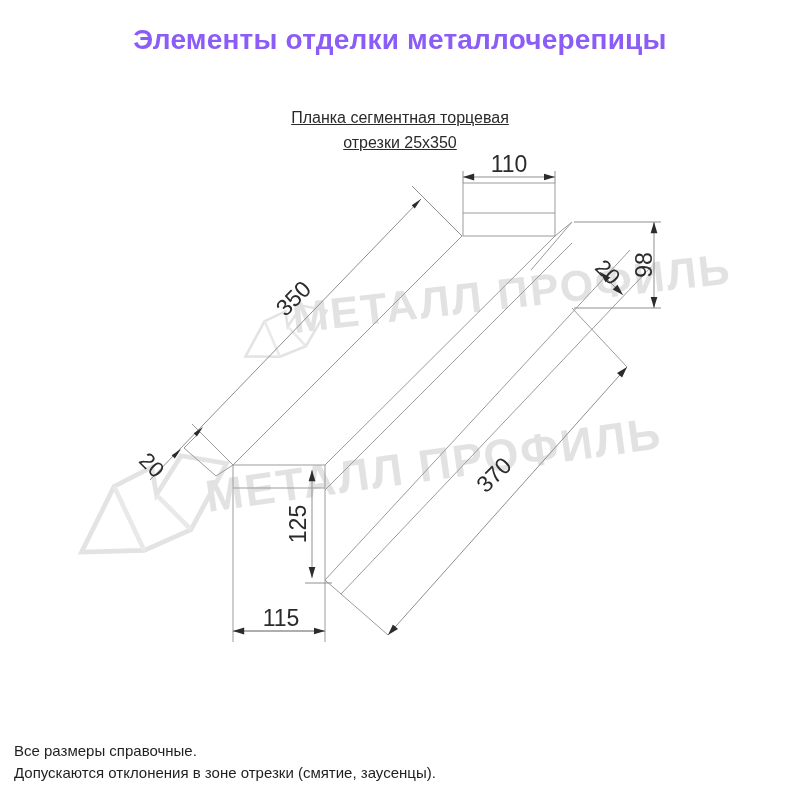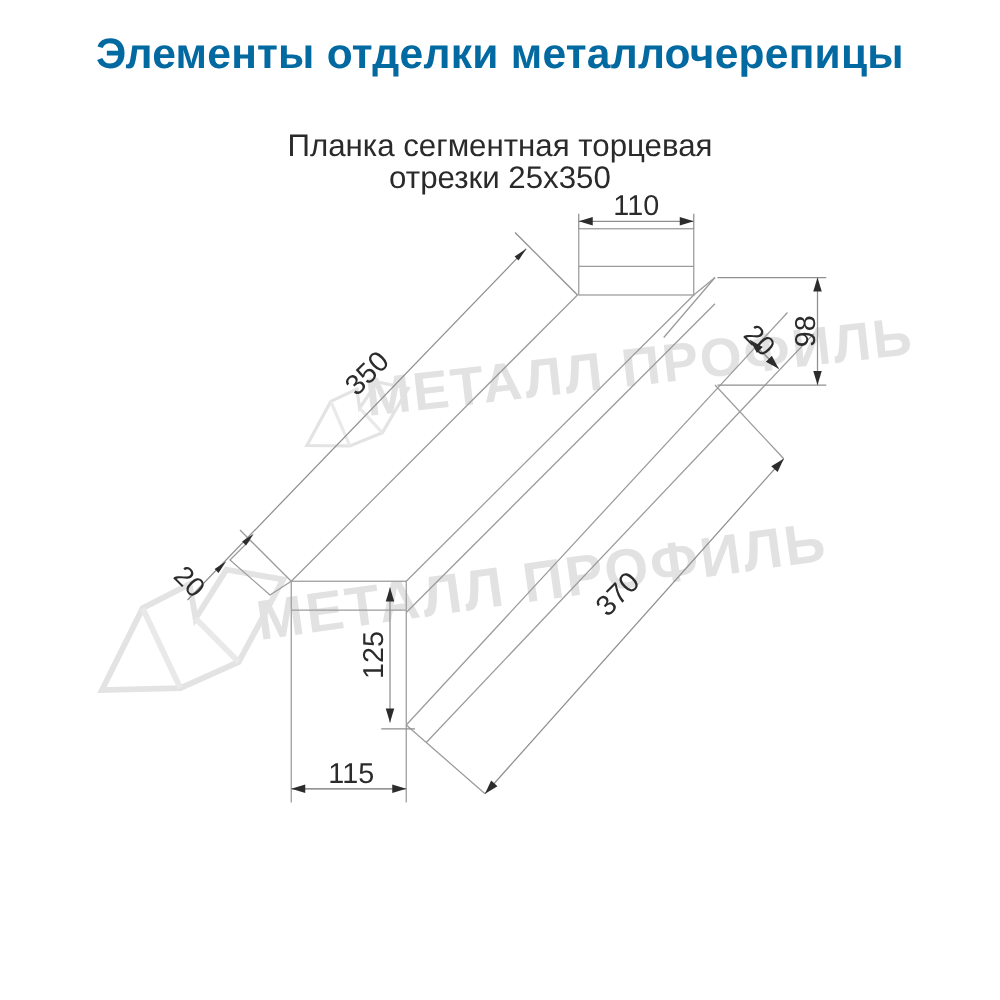--- a/index.html
+++ b/index.html
@@ -1,21 +1,21 @@
 <!DOCTYPE html>
 <html><head>
 <meta charset="utf-8">
 <style>
   html,body{margin:0;padding:0;background:#ffffff;}
   .page{position:relative;width:800px;height:800px;background:#ffffff;overflow:hidden;
         font-family:"Liberation Sans","DejaVu Sans",sans-serif;}
   .title{position:absolute;top:24px;left:0;width:800px;text-align:center;
-         font-size:34px;font-weight:bold;color:#0369a1;letter-spacing:0.2px;}
+         font-size:28px;font-weight:bold;color:#8b5cf6;letter-spacing:0.2px;}
   .subtitle{position:absolute;top:105px;left:0;width:800px;text-align:center;
-            font-size:25px;line-height:25px;color:#2a2a2a;}
+            font-size:16px;line-height:25px;color:#2a2a2a;text-decoration:underline;}
   .footnotes{position:absolute;top:740px;left:14px;width:760px;
              font-size:15px;line-height:22px;color:#1f1f1f;}
   svg.drawing{position:absolute;left:0;top:0;width:800px;height:800px;}
   .geo{stroke:#9b9b9b;stroke-width:1;fill:none;}
   .dimline{stroke:#8f8f8f;stroke-width:1;fill:none;}
   .dimtext{font-family:"Liberation Sans","DejaVu Sans",sans-serif;font-size:23px;fill:#2b2b2b;}
   .dimtext.small{font-size:22px;}
   .arrow{fill:#2c2c2c;stroke:none;}
   .wm-text{font-family:"Liberation Sans","DejaVu Sans",sans-serif;font-weight:bold;
            letter-spacing:2px;}
@@ -119,14 +119,18 @@
       <line class="dimline" x1="305" y1="583" x2="332" y2="583"></line>
       <text class="dimtext" x="299" y="531" text-anchor="middle" transform="rotate(-90 299 524)">125</text>
     </g>
 
     <g>
       <line class="dimline" x1="233" y1="631" x2="325" y2="631" marker-start="url(#ah)" marker-end="url(#ah)"></line>
       <text class="dimtext" x="281" y="626" text-anchor="middle">115</text>
     </g>
   </svg>
 
+  <div class="footnotes">
+    <div>Все размеры справочные.</div>
+    <div>Допускаются отклонения в зоне отрезки (смятие, заусенцы).</div>
+  </div>
 
 </div>
 
 </body></html>

